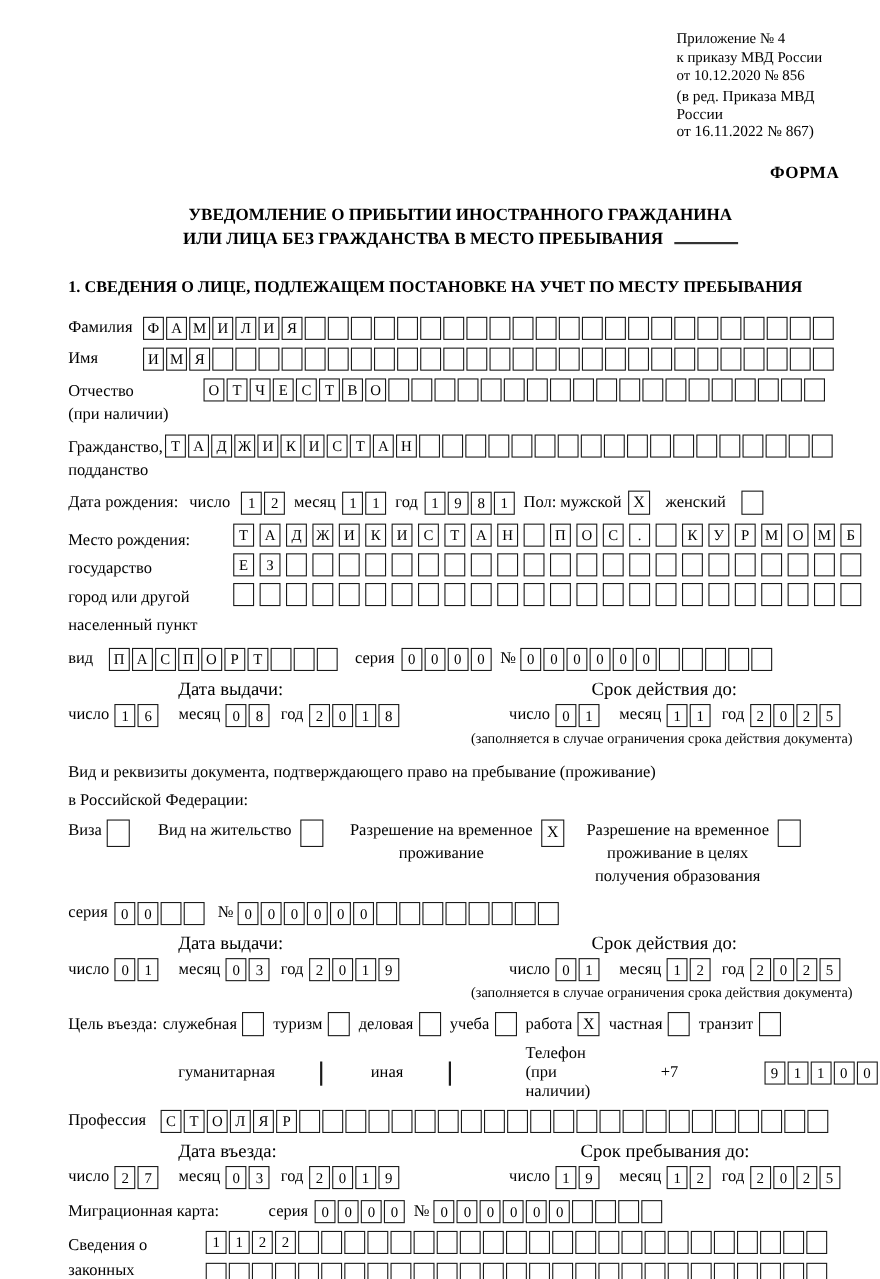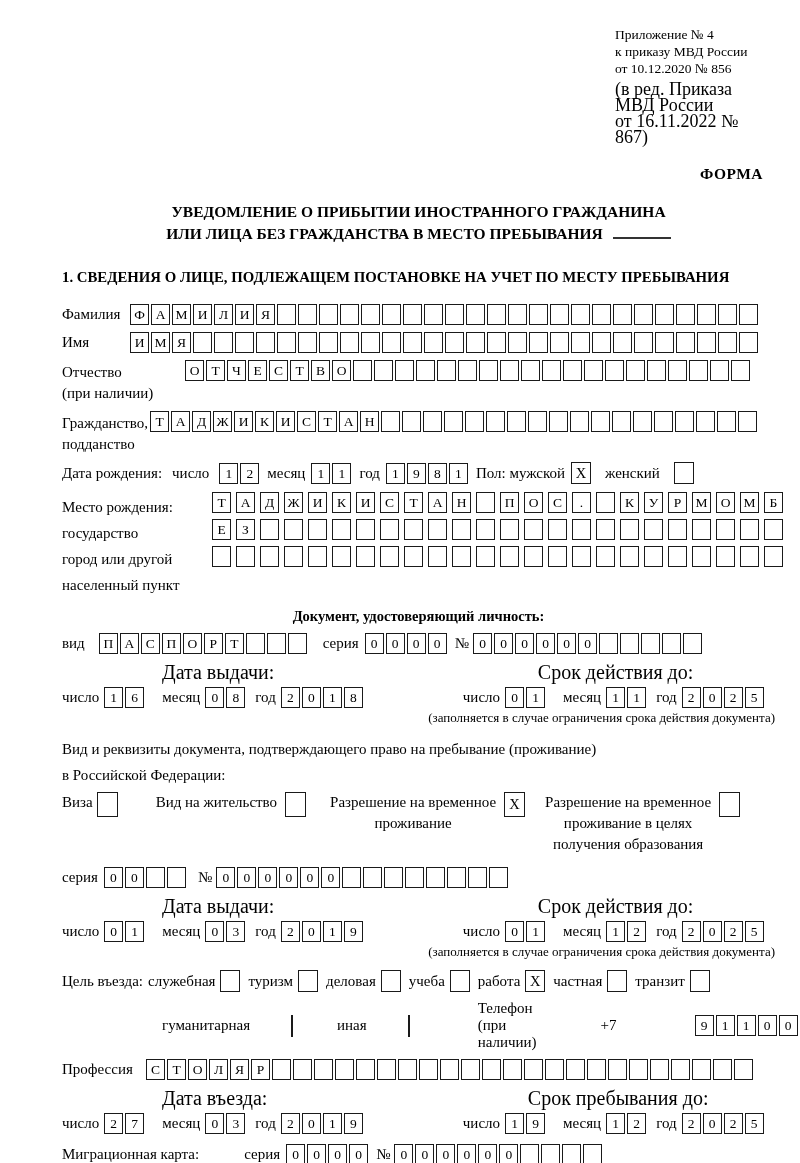--- a/index.html
+++ b/index.html
@@ -3,21 +3,21 @@
 <meta charset="utf-8">
 <style>
   * { margin:0; padding:0; box-sizing:border-box; }
   html,body { width:800px; background:#fff; color:#000;
     font-family:"Liberation Serif","DejaVu Serif",serif; }
   body { height:1163px; overflow:hidden; }
   .page { padding:26px 25px 0 62px; }
 
   
   .appendix { margin-left:553px; font-size:13.5px; line-height:17px; }
-  .revision { margin-left:553px; margin-top:4px; font-size:18px; line-height:16px; }
+  .revision { margin-left:553px; margin-top:4px; font-size:14px; line-height:16px; }
   .forma { text-align:right; padding-right:12px; margin-top:20px;
            font-weight:bold; font-size:15.5px; letter-spacing:.5px; }
 
   
   .title { text-align:center; font-weight:bold; font-size:15.5px;
            line-height:22px; margin-top:18px; }
   .blank-line { display:inline-block; width:58px; border-bottom:2px solid #333;
                 height:14px; margin-left:10px; }
   .sect { font-weight:bold; font-size:14.8px; margin-top:24px; margin-bottom:18px; }
 
@@ -47,21 +47,21 @@
   .multirow .rows .cells { display:block; margin-bottom:6px; }
   .rep .lbl div { line-height:22.5px; }
   .rep .rows .cells { display:block; margin-bottom:8px; }
 
   
   .doc-head { text-align:center; font-weight:bold; font-size:14.5px;
               margin:10px 0 8px 0; }
 
   
   .dates { display:flex; margin-top:4px; margin-bottom:2px; font-size:15px; }
-  .dgroup .dhead { font-size:20px; margin-bottom:3px; }
+  .dgroup .dhead { font-size:17px; margin-bottom:3px; }
   .dgroup .dfields { display:flex; align-items:center; }
   .dgroup .dfields .t { margin-right:5px; }
   .dgroup .dfields .cells { margin-right:8px; }
   .note-r { font-size:13px; margin:2px 0 10px 285px;text-align:right; }
 
   .plain { font-size:15px; line-height:26px; }
 
   
   .opts { display:flex; margin-top:4px; margin-bottom:12px; font-size:15px; }
   .opt { display:flex; align-items:flex-start; }
@@ -141,21 +141,20 @@
       <div>город или другой</div>
       <div>населенный пункт</div>
     </span>
     <span class="rows">
       <span class="cells sp"><span class="cell">Т</span><span class="cell">А</span><span class="cell">Д</span><span class="cell">Ж</span><span class="cell">И</span><span class="cell">К</span><span class="cell">И</span><span class="cell">С</span><span class="cell">Т</span><span class="cell">А</span><span class="cell">Н</span><span class="cell"></span><span class="cell">П</span><span class="cell">О</span><span class="cell">С</span><span class="cell">.</span><span class="cell"></span><span class="cell">К</span><span class="cell">У</span><span class="cell">Р</span><span class="cell">М</span><span class="cell">О</span><span class="cell">М</span><span class="cell">Б</span></span>
       <span class="cells sp"><span class="cell">Е</span><span class="cell">З</span><span class="cell"></span><span class="cell"></span><span class="cell"></span><span class="cell"></span><span class="cell"></span><span class="cell"></span><span class="cell"></span><span class="cell"></span><span class="cell"></span><span class="cell"></span><span class="cell"></span><span class="cell"></span><span class="cell"></span><span class="cell"></span><span class="cell"></span><span class="cell"></span><span class="cell"></span><span class="cell"></span><span class="cell"></span><span class="cell"></span><span class="cell"></span><span class="cell"></span></span>
       <span class="cells sp"><span class="cell"></span><span class="cell"></span><span class="cell"></span><span class="cell"></span><span class="cell"></span><span class="cell"></span><span class="cell"></span><span class="cell"></span><span class="cell"></span><span class="cell"></span><span class="cell"></span><span class="cell"></span><span class="cell"></span><span class="cell"></span><span class="cell"></span><span class="cell"></span><span class="cell"></span><span class="cell"></span><span class="cell"></span><span class="cell"></span><span class="cell"></span><span class="cell"></span><span class="cell"></span><span class="cell"></span></span>
     </span>
   </div>
 
-  <div class="doc-head">Документ, удостоверяющий личность:</div>
 
   <div class="frow inline">
     <span>вид</span>
     <span class="cells gap14"><span class="cell">П</span><span class="cell">А</span><span class="cell">С</span><span class="cell">П</span><span class="cell">О</span><span class="cell">Р</span><span class="cell">Т</span><span class="cell"></span><span class="cell"></span><span class="cell"></span></span>
     <span class="gap14 mr6">серия</span>
     <span class="cells"><span class="cell">0</span><span class="cell">0</span><span class="cell">0</span><span class="cell">0</span></span>
     <span class="gap6 mr4">№</span>
     <span class="cells"><span class="cell">0</span><span class="cell">0</span><span class="cell">0</span><span class="cell">0</span><span class="cell">0</span><span class="cell">0</span><span class="cell"></span><span class="cell"></span><span class="cell"></span><span class="cell"></span><span class="cell"></span></span>
   </div>
 
@@ -186,21 +185,21 @@
   <div class="note-r">(заполняется в случае ограничения срока действия документа)</div>
 
   <div class="plain">Вид и реквизиты документа, подтверждающего право на пребывание (проживание)</div>
   <div class="plain">в Российской Федерации:</div>
 
   <div class="opts">
     <div class="opt">
       <span class="olabel">Виза</span>
       <span class="cb" style="margin-left:4px;"></span>
     </div>
-    <div class="opt" style="margin-left:38px;">
+    <div class="opt" style="margin-left:26px;">
       <span class="olabel">Вид на жительство</span>
       <span class="cb"></span>
     </div>
     <div class="opt" style="margin-left:24px;">
       <span class="olabel">
         <div>Разрешение на временное</div>
         <div>проживание</div>
       </span>
       <span class="cb">X</span>
     </div>

